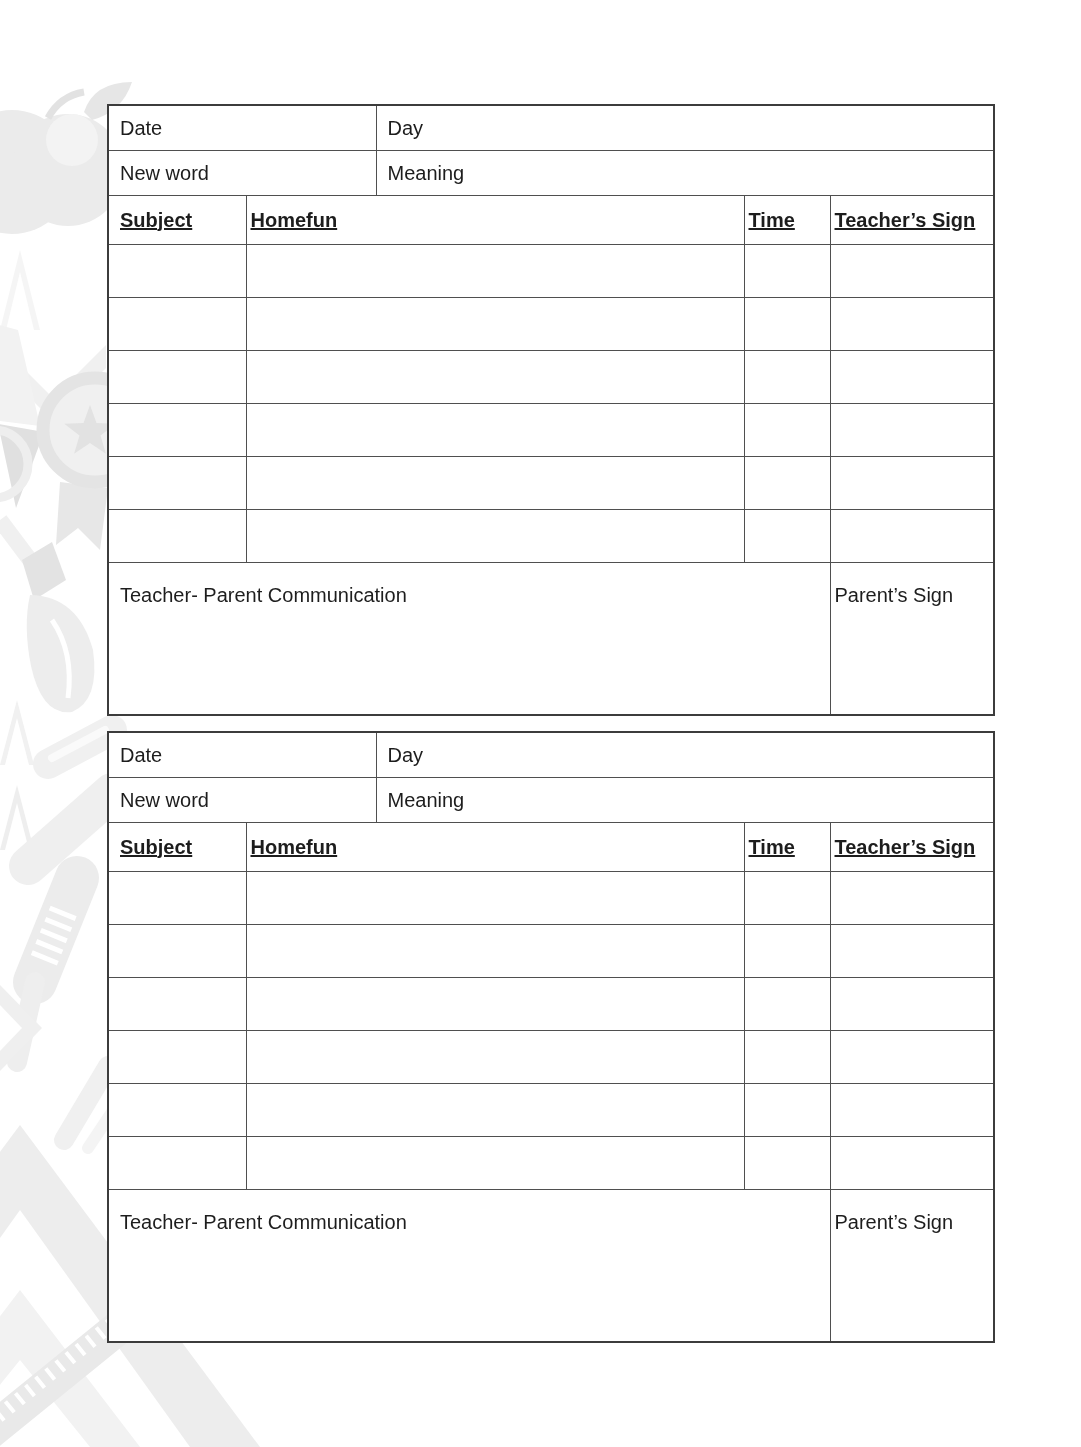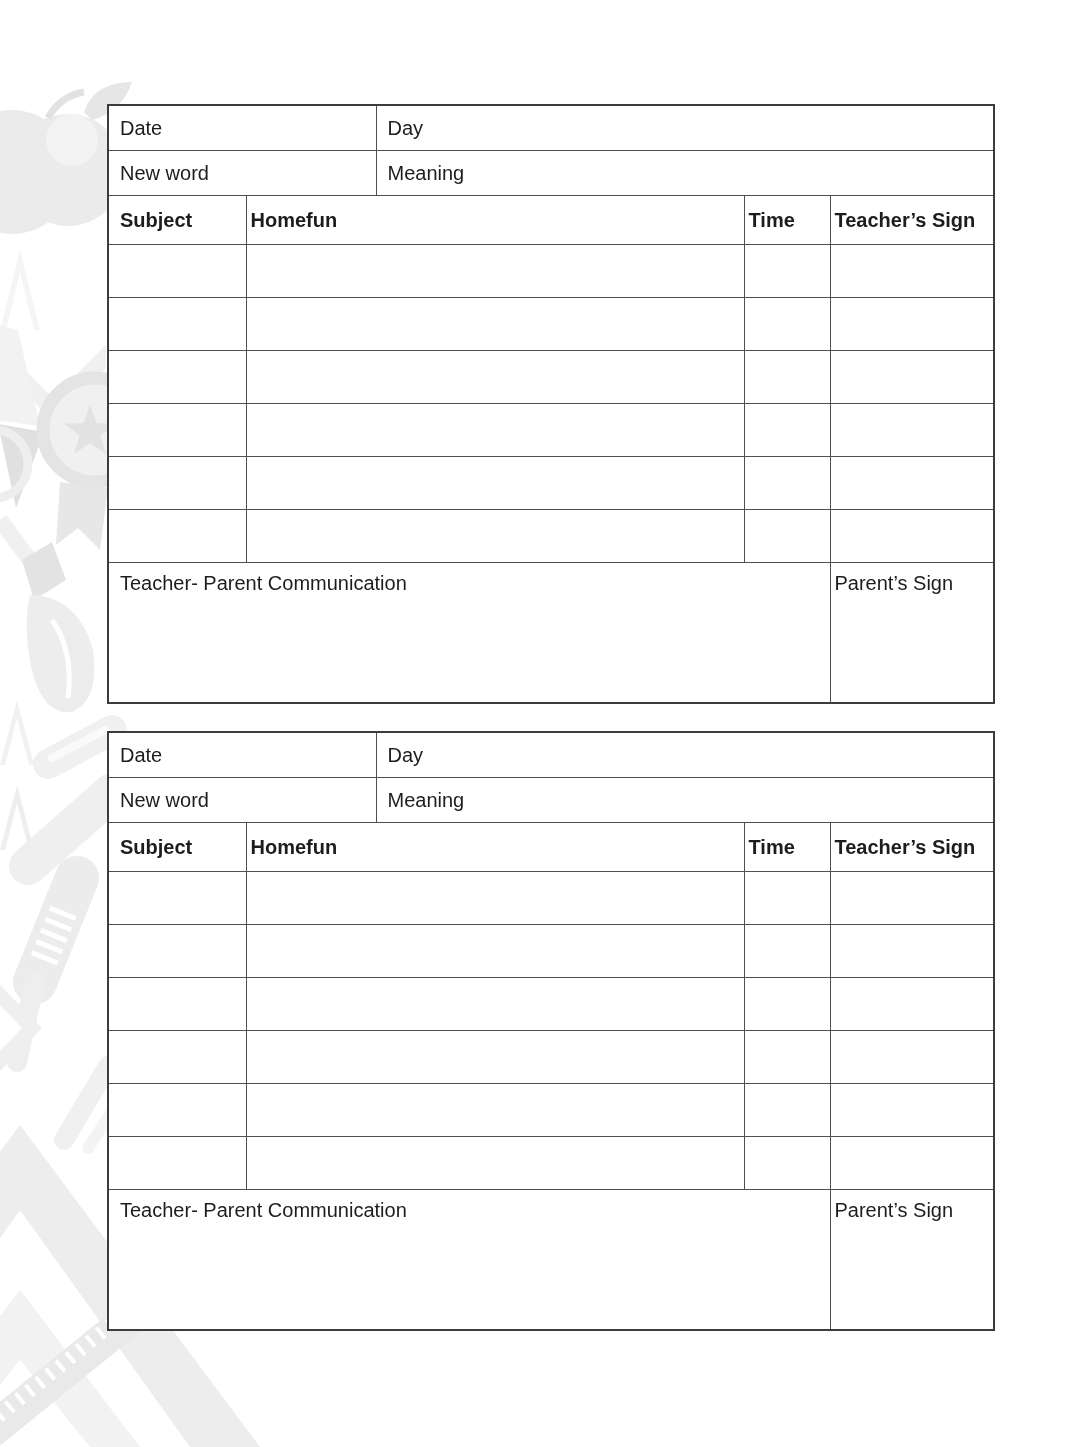--- a/index.html
+++ b/index.html
@@ -14,23 +14,23 @@
     width:886px; table-layout:fixed; border-collapse:collapse;
     background:#ffffff; border:2px solid #3c3c3c;
   }
   .blk td {
     border:1px solid #4f4f4f;
     font-size:20px; color:#1d1d1d;
     padding:0 4px 0 11px; vertical-align:middle;
     overflow:hidden; white-space:nowrap;
   }
   .r-top  td { height:44px; }
-  .r-head td { height:48px; font-weight:bold; }
+  .r-head td { height:48px; font-weight:bold;text-decoration:underline; }
   .r-entry td { height:52px; }
-  .r-comm td { height:130px; vertical-align:top; padding-top:9px; }
+  .r-comm td { height:130px; vertical-align:top; padding-top:21px; }
   td.ctr { text-align:left; padding-left:4px; }
   .blk-1 { top:104px; }
   .blk-2 { top:731px; }
 </style>
 </head>
 <body>
 
 <div class="page">
 
   <svg class="wm" width="1081" height="1447" viewBox="0 0 1081 1447" aria-hidden="true">

